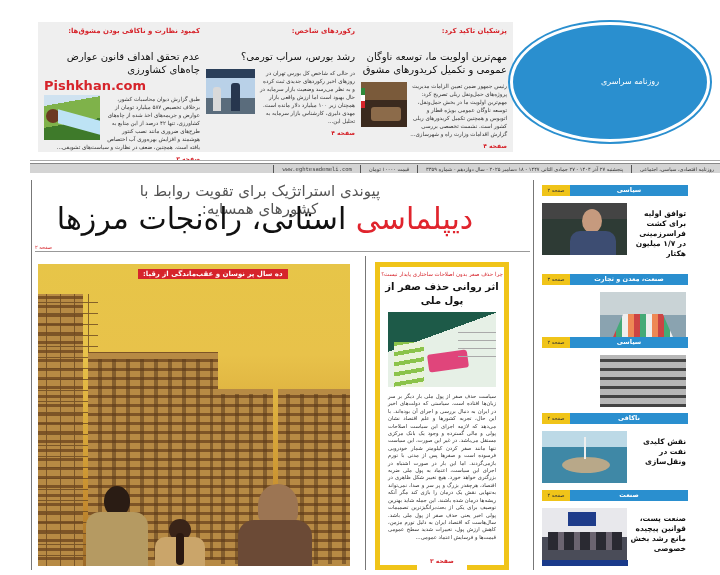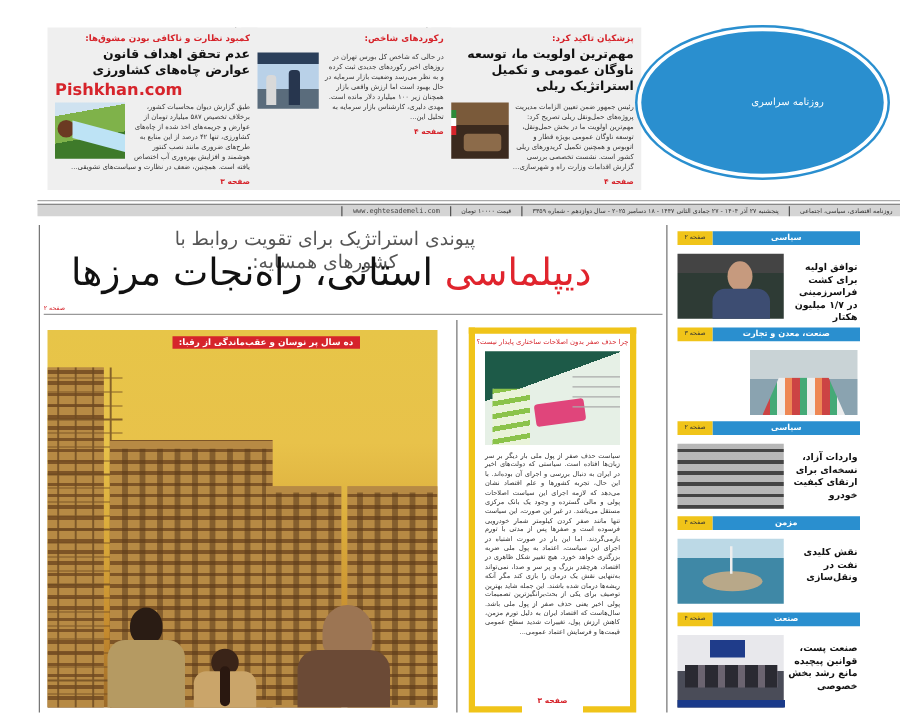--- a/index.html
+++ b/index.html
@@ -1,21 +1,21 @@
 <!DOCTYPE html>
 <html><head>
 <meta charset="utf-8">
 <style>
   * { box-sizing: border-box; margin: 0; padding: 0; }
   body { width: 720px; height: 575px; background: #ffffff; font-family: "DejaVu Sans", sans-serif; position: relative; overflow: hidden; direction: ltr; }
 
   
   .teaser { position: absolute; top: 22px; width: 168px; height: 130px; background: #efefef; padding: 4px 6px; direction: rtl; text-align: right; }
   .teaser .kicker { color: #d6242b; font-size: 7px; font-weight: bold; line-height: 10px; white-space: nowrap; overflow: hidden; }
-  .teaser .headline { color: #111; font-size: 10px; font-weight: bold; line-height: 13px; margin-top: 1px; }
+  .teaser .headline { color: #111; font-size: 10px; font-weight: normal; line-height: 13px; margin-top: 14px; }
   .teaser .body { font-size: 5.5px; color: #333; line-height: 8px; margin-top: 6px; }
   .teaser .thumb { float: left; width: 56px; height: 45px; margin: 0 4px 2px 0; }
   .teaser .page { color: #d6242b; font-size: 6px; font-weight: bold; margin-top: 4px; }
   .vsep { position: absolute; width: 1px; background: #555; }
 
   
   .logo { position: absolute; left: 510px; top: 22px; width: 200px; height: 120px; border-radius: 50%; background: #2a8fcf; border: 3px solid #ffffff; box-shadow: 0 0 0 2px #2a8fcf; display:flex; align-items:center; justify-content:center; flex-direction: column; color: #fff; }
   .logo .sub { font-size: 8px; color: #fff; margin-bottom: 2px; margin-left: 40px; }
   .logo .name { font-family: "DejaVu Serif", serif; font-size: 36px; font-weight: bold; letter-spacing: 1px; direction: rtl; }
 
@@ -56,34 +56,35 @@
   .sideitem .hdr .pg { width: 28px; background: #f0c419; color: #333; font-size: 5px; text-align: center; line-height: 11px; }
   .sideitem .content { display: flex; direction: rtl; margin-top: 7px; height: 54px; }
   .sideitem .txt { width: 60px; font-size: 7.5px; font-weight: bold; color: #111; line-height: 10px; padding-top: 6px; padding-right: 2px; }
   .sideitem .pic { width: 86px; height: 52px; margin-right: 2px; }
 </style>
 </head>
 <body>
 
 <div class="teaser" style="left:345px;">
   <div class="kicker">پزشکیان تاکید کرد:</div>
-  <div class="headline">مهم‌ترین اولویت ما، توسعه ناوگان عمومی و تکمیل استراتژیک ریلی</div>
+  <div class="headline">مهم‌ترین اولویت ما، توسعه ناوگان عمومی و تکمیل کریدورهای مشوق</div>
   <div class="body">
     <div class="thumb" style="background:linear-gradient(180deg,#7a5a3a 0 40%,#3b2a1e 40% 100%);position:relative;">
       <div style="position:absolute;left:6px;top:6px;width:8px;height:20px;background:linear-gradient(180deg,#2e8b3a 0 33%,#fff 33% 66%,#d6242b 66%);"></div>
       <div style="position:absolute;left:20px;top:25px;width:30px;height:14px;background:#8c6b4a;border-radius:3px;"></div>
     </div>
     <span>رئیس جمهور ضمن تعیین الزامات مدیریت پروژه‌های حمل‌ونقل ریلی تصریح کرد: مهم‌ترین اولویت ما در بخش حمل‌ونقل، توسعه ناوگان عمومی بویژه قطار و اتوبوس و همچنین تکمیل کریدورهای ریلی کشور است. نشست تخصصی بررسی گزارش اقدامات وزارت راه و شهرسازی...</span>
   </div>
   <div class="page">صفحه ۴</div>
 </div>
 <div class="vsep" style="left:341px;top:22px;height:130px;"></div>
 
 <div class="teaser" style="left:193px;">
   <div class="kicker">رکوردهای شاخص:</div>
+  <div class="headline" style="font-size:10px;">رشد بورس، سراب تورمی؟</div>
   <div class="body">
     <div class="thumb" style="background:linear-gradient(180deg,#2b3f5a 0 20%,#b9d1e8 20% 65%,#5a6c7c 65%);position:relative;">
       <div style="position:absolute;left:14px;top:18px;width:8px;height:24px;background:#d9d9d9;border-radius:3px 3px 0 0;"></div>
       <div style="position:absolute;left:32px;top:14px;width:9px;height:28px;background:#27364e;border-radius:3px 3px 0 0;"></div>
     </div>
     <span>در حالی که شاخص کل بورس تهران در روزهای اخیر رکوردهای جدیدی ثبت کرده و به نظر می‌رسد وضعیت بازار سرمایه در حال بهبود است اما ارزش واقعی بازار همچنان زیر ۱۰۰ میلیارد دلار مانده است. مهدی دلیری، کارشناس بازار سرمایه به تحلیل این...</span>
   </div>
   <div class="page">صفحه ۴</div>
 </div>
 <div class="vsep" style="left:188px;top:22px;height:130px;"></div>
@@ -149,20 +150,21 @@
   </div>
   <div class="person" style="left:200px;top:220px;width:74px;height:82px;">
     <div style="width:40px;height:42px;border-radius:50% 50% 30% 30%;background:#9c7553;margin-left:20px;"></div>
     <div style="width:74px;height:46px;background:#6b4a36;border-radius:16px 16px 0 0;margin-top:-6px;"></div>
   </div>
   <div class="kicker">ده سال پر نوسان و عقب‌ماندگی از رقبا:</div>
 </div>
 
 <div class="midbox">
   <div class="kicker">چرا حذف صفر بدون اصلاحات ساختاری پایدار نیست؟</div>
+  <div class="headline">اثر روانی حذف صفر از پول ملی</div>
   <div class="img">
     <div style="position:absolute;left:6px;top:30px;width:30px;height:45px;background:repeating-linear-gradient(170deg,#8bc34a 0 4px,#e9f3d9 4px 10px);"></div>
     <div style="position:absolute;left:40px;top:40px;width:40px;height:18px;background:#e0457b;border-radius:3px;transform:rotate(-8deg);"></div>
     <div style="position:absolute;left:70px;top:20px;width:50px;height:1px;background:#aaa;box-shadow:0 8px 0 #aaa,0 16px 0 #aaa,0 24px 0 #aaa;"></div>
   </div>
   <div class="body">سیاست حذف صفر از پول ملی بار دیگر بر سر زبان‌ها افتاده است. سیاستی که دولت‌های اخیر در ایران به دنبال بررسی و اجرای آن بوده‌اند. با این حال، تجربه کشورها و علم اقتصاد نشان می‌دهد که لازمه اجرای این سیاست اصلاحات پولی و مالی گسترده و وجود یک بانک مرکزی مستقل می‌باشد. در غیر این صورت، این سیاست تنها مانند صفر کردن کیلومتر شمار خودرویی فرسوده است و صفرها پس از مدتی با تورم بازمی‌گردند. اما این بار در صورت اشتباه در اجرای این سیاست، اعتماد به پول ملی ضربه بزرگتری خواهد خورد. هیچ تغییر شکل ظاهری در اقتصاد، هرچقدر بزرگ و پر سر و صدا، نمی‌تواند به‌تنهایی نقش یک درمان را بازی کند مگر آنکه ریشه‌ها درمان شده باشند. این جمله شاید بهترین توصیف برای یکی از بحث‌برانگیزترین تصمیمات پولی اخیر یعنی حذف صفر از پول ملی باشد. سال‌هاست که اقتصاد ایران به دلیل تورم مزمن، کاهش ارزش پول، تغییرات شدید سطح عمومی قیمت‌ها و فرسایش اعتماد عمومی...</div>
   <div class="page">صفحه ۳</div>
   <div class="botbar" style="background:linear-gradient(90deg,#f0c419 0 30%,transparent 30% 70%,#f0c419 70%);"></div>
 </div>
 
@@ -173,46 +175,45 @@
   </div>
   <div class="content">
     <div class="txt">توافق اولیه برای کشت فراسرزمینی در ۱/۷ میلیون هکتار</div>
     <div class="pic" style="background:linear-gradient(180deg,#444 0 30%,#2e3b35 30% 100%);position:relative;">
       <div style="position:absolute;left:40px;top:6px;width:20px;height:24px;border-radius:50%;background:#c69a7e;"></div>
       <div style="position:absolute;left:28px;top:28px;width:46px;height:24px;background:#3d4d72;border-radius:10px 10px 0 0;"></div>
     </div>
   </div>
 </div>
 
-<div class="sideitem" style="top:262px;">
+<div class="sideitem" style="top:274px;">
   <div class="hdr">
     <div class="sec">صنعت، معدن و تجارت</div>
     <div class="pg">صفحه ۳</div>
   </div>
   <div class="content">
     <div class="pic" style="background:linear-gradient(180deg,#c9d3d6 0 45%,#8aa3b0 45%);position:relative;">
       <div style="position:absolute;left:10px;top:22px;width:66px;height:30px;background:repeating-linear-gradient(90deg,#c44 0 6px,#4a7 6px 12px,#eee 12px 18px,#e85 18px 24px);clip-path:polygon(20% 0,80% 0,100% 100%,0 100%);"></div>
     </div>
   </div>
 </div>
 
 <div class="sideitem" style="top:337px;">
   <div class="hdr">
     <div class="sec">سیاسی</div>
     <div class="pg">صفحه ۲</div>
   </div>
   <div class="content">
-    <div class="txt">واردات آزاد، نسخه‌ای برای ارتقای کیفیت خودرو</div>
     <div class="pic" style="background:repeating-linear-gradient(0deg,#555 0 3px,#e5e5e5 3px 9px),#ccc;background-blend-mode:multiply;"></div>
   </div>
 </div>
 
 <div class="sideitem" style="top:413px;">
   <div class="hdr">
-    <div class="sec">مزمن</div>
+    <div class="sec">ناکافی</div>
     <div class="pg">صفحه ۴</div>
   </div>
   <div class="content">
     <div class="txt">نقش کلیدی نفت در ونقل‌سازی</div>
     <div class="pic" style="background:linear-gradient(180deg,#bcd9e6 0 30%,#3f88a6 30%);position:relative;">
       <div style="position:absolute;left:20px;top:26px;width:48px;height:16px;border-radius:50%;background:#b8a889;"></div>
       <div style="position:absolute;left:42px;top:6px;width:2px;height:22px;background:#eee;"></div>
     </div>
   </div>
 </div>

